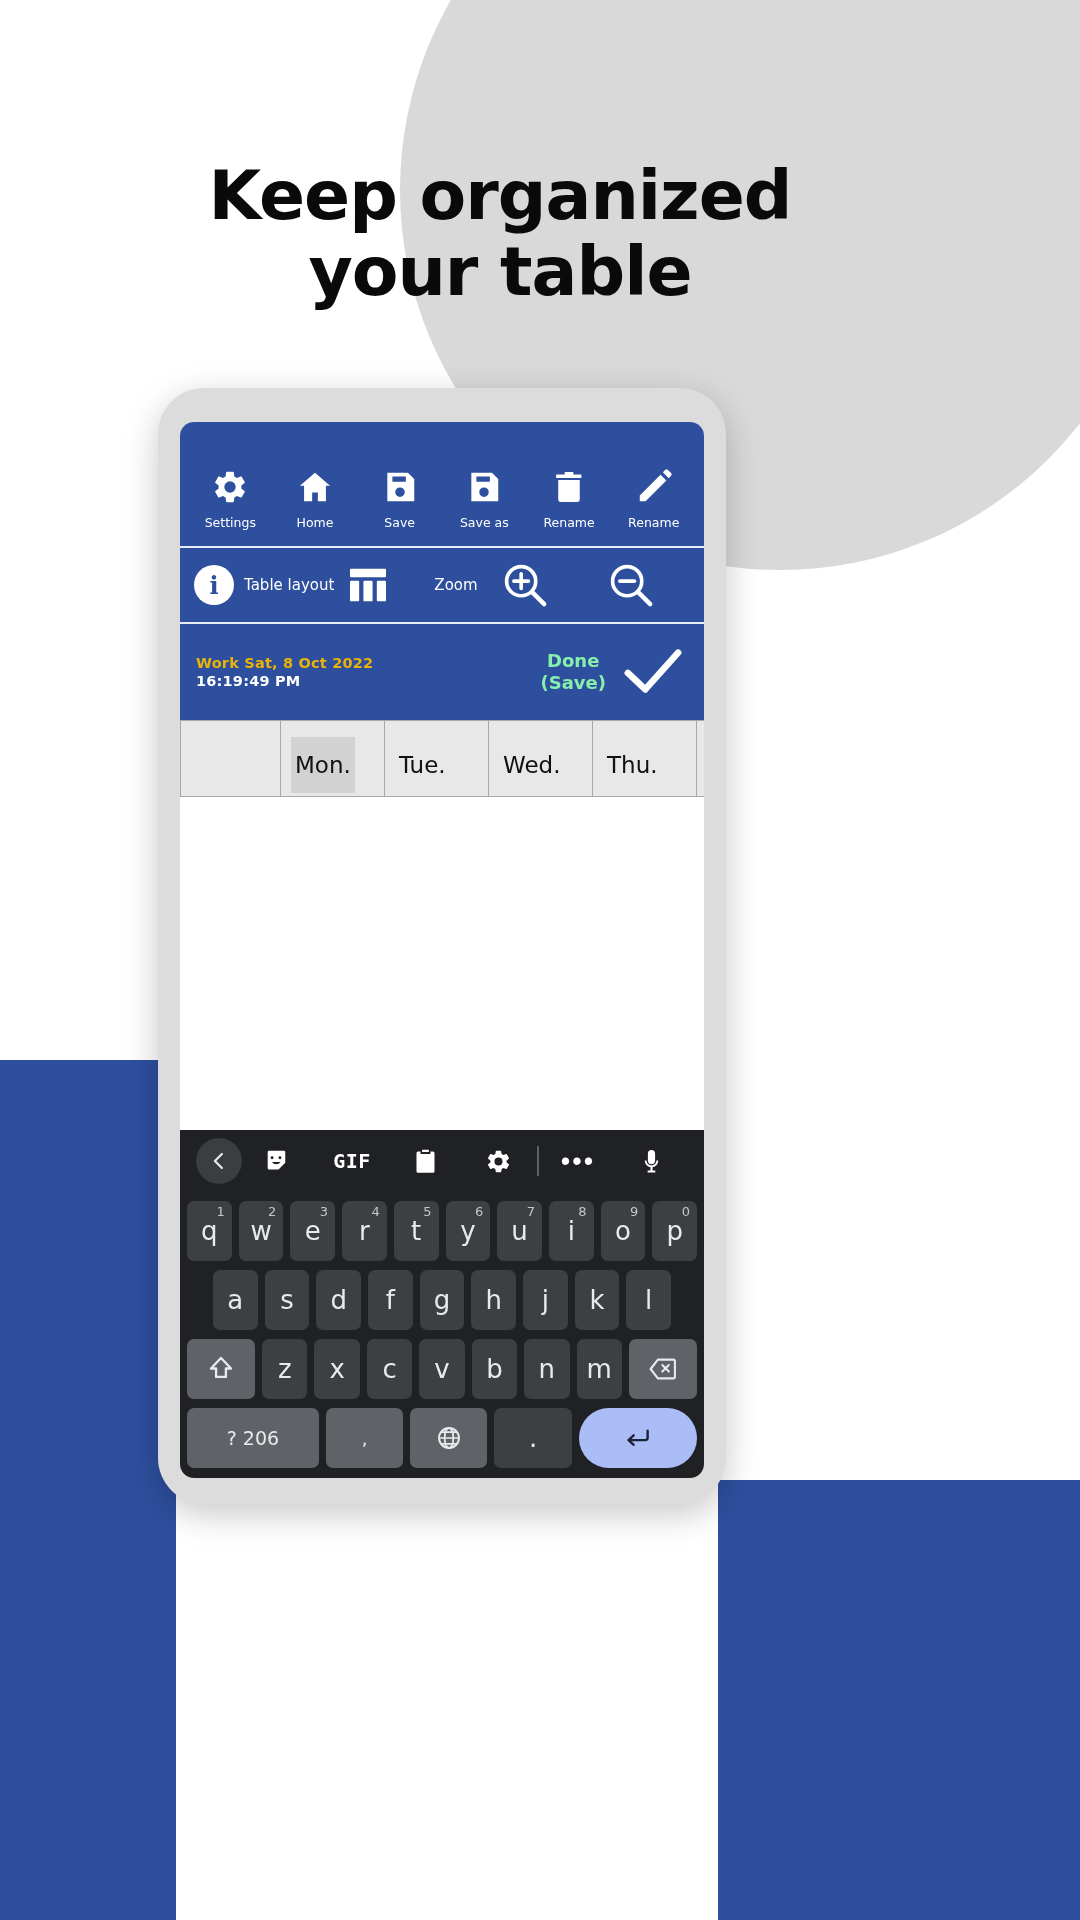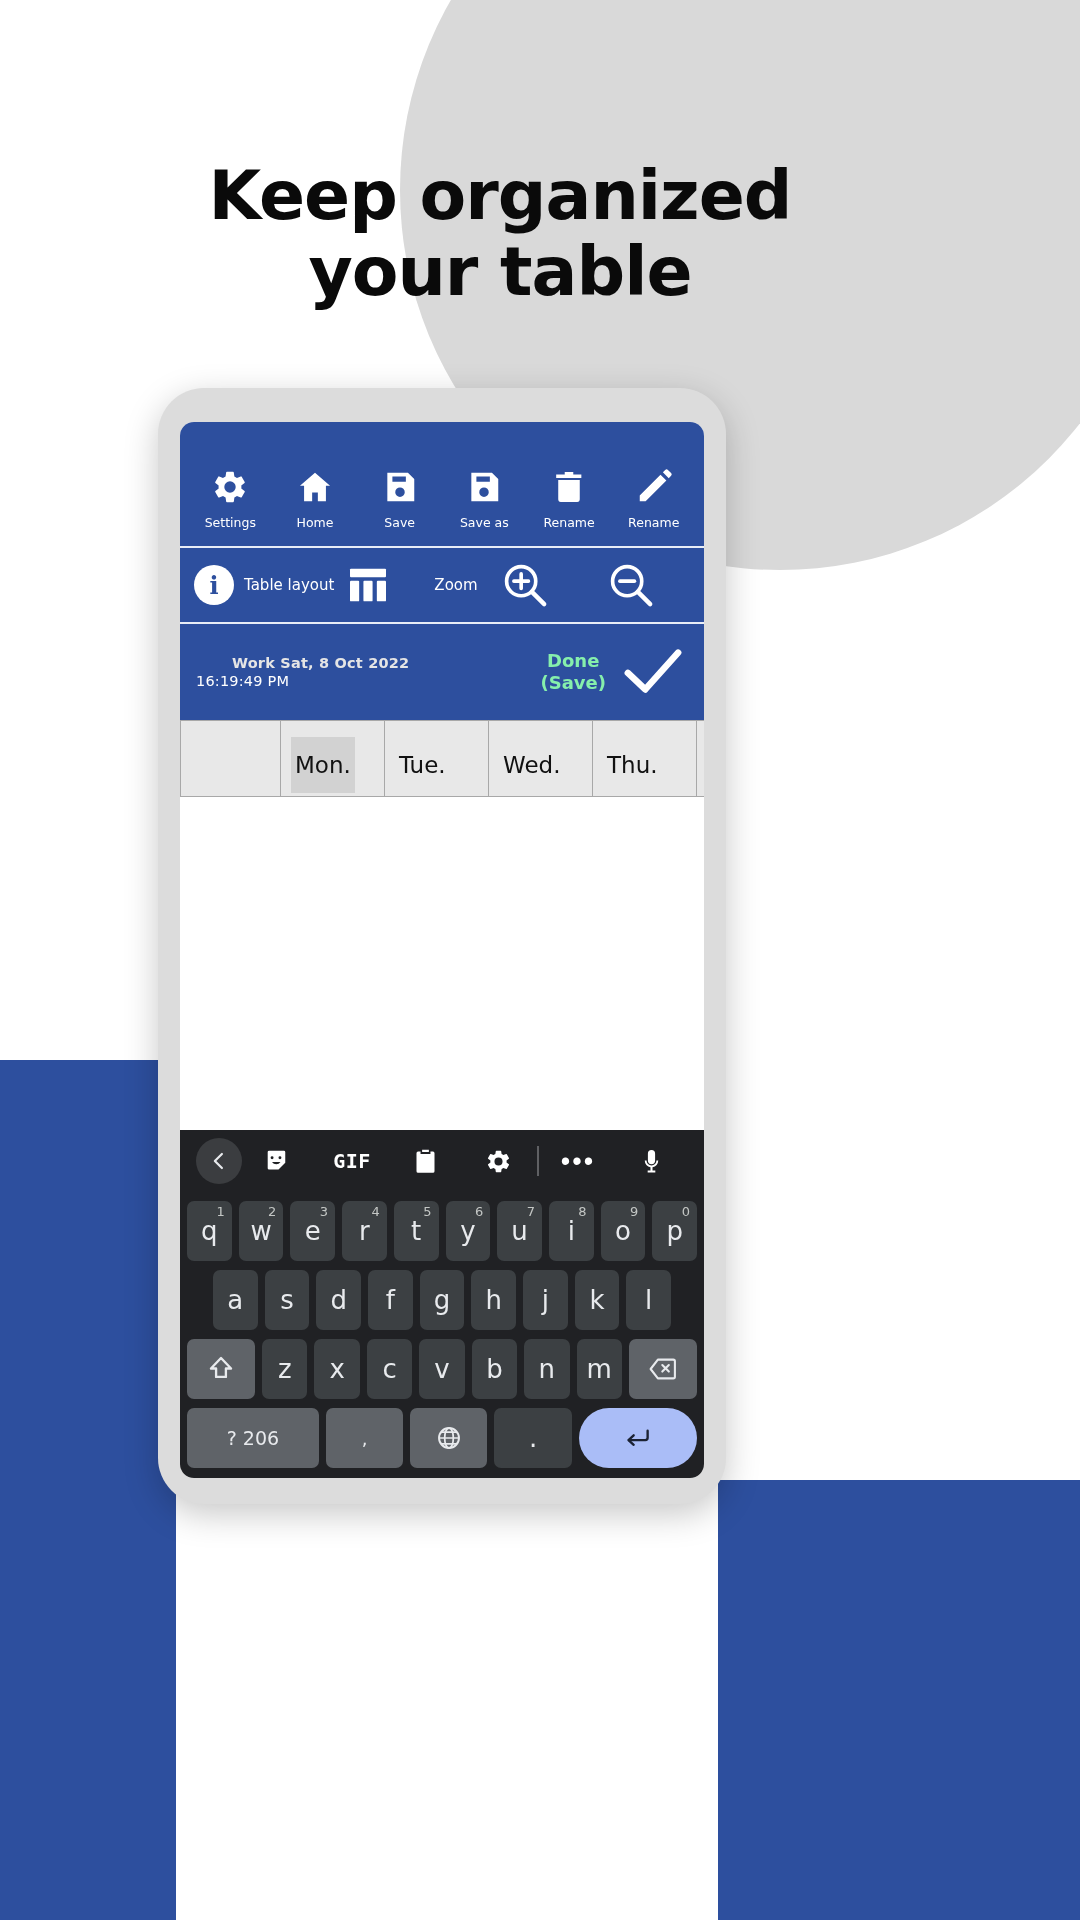--- a/index.html
+++ b/index.html
@@ -130,26 +130,25 @@
 
   
   #title-row{
     height:96px;
     display:flex;
     align-items:center;
     padding:0 16px;
   }
   #title-meta{ flex:1; }
   #doc-title{
-    font-size:14.5px;color:#e5e5e5;font-weight:600;letter-spacing:.2px;
-    font-family:"DejaVu Sans", sans-serif;
-    margin-left:36px;
+    font-size:14.5px;color:#eab308;font-weight:600;letter-spacing:.2px;
+    font-family:"DejaVu Sans", sans-serif;
   }
   #doc-time{
-    font-size:14.5px;color:#fff;font-weight:400;margin-top:2px;letter-spacing:.2px;
+    font-size:14.5px;color:#fff;font-weight:700;margin-top:2px;letter-spacing:.2px;
     font-family:"DejaVu Sans", sans-serif;
   }
   #done-save{
     text-align:center;font-size:18px;font-weight:700;color:#86efac;line-height:1.22;
     margin-right:18px; white-space:nowrap;
     font-family:"DejaVu Sans", sans-serif;
   }
   #done-check{ width:58px;height:52px;flex:none;margin-right:6px; }
   #done-check svg{width:100%;height:100%;display:block;}
 

